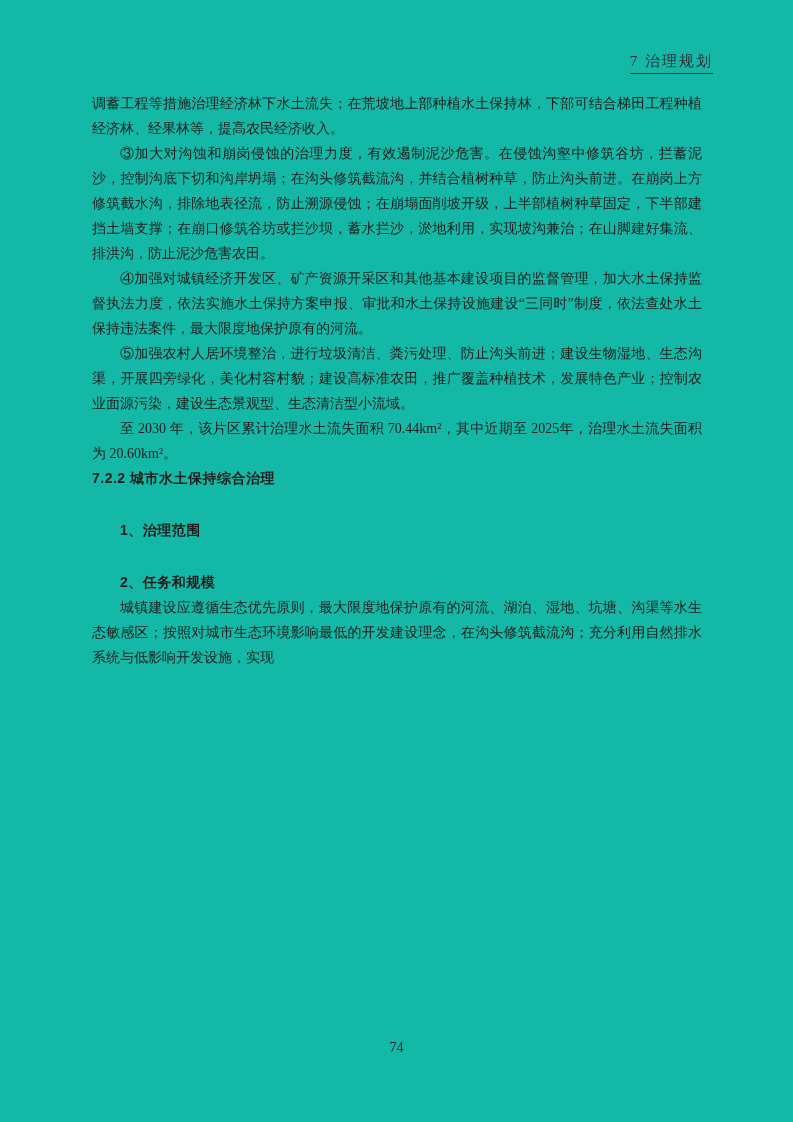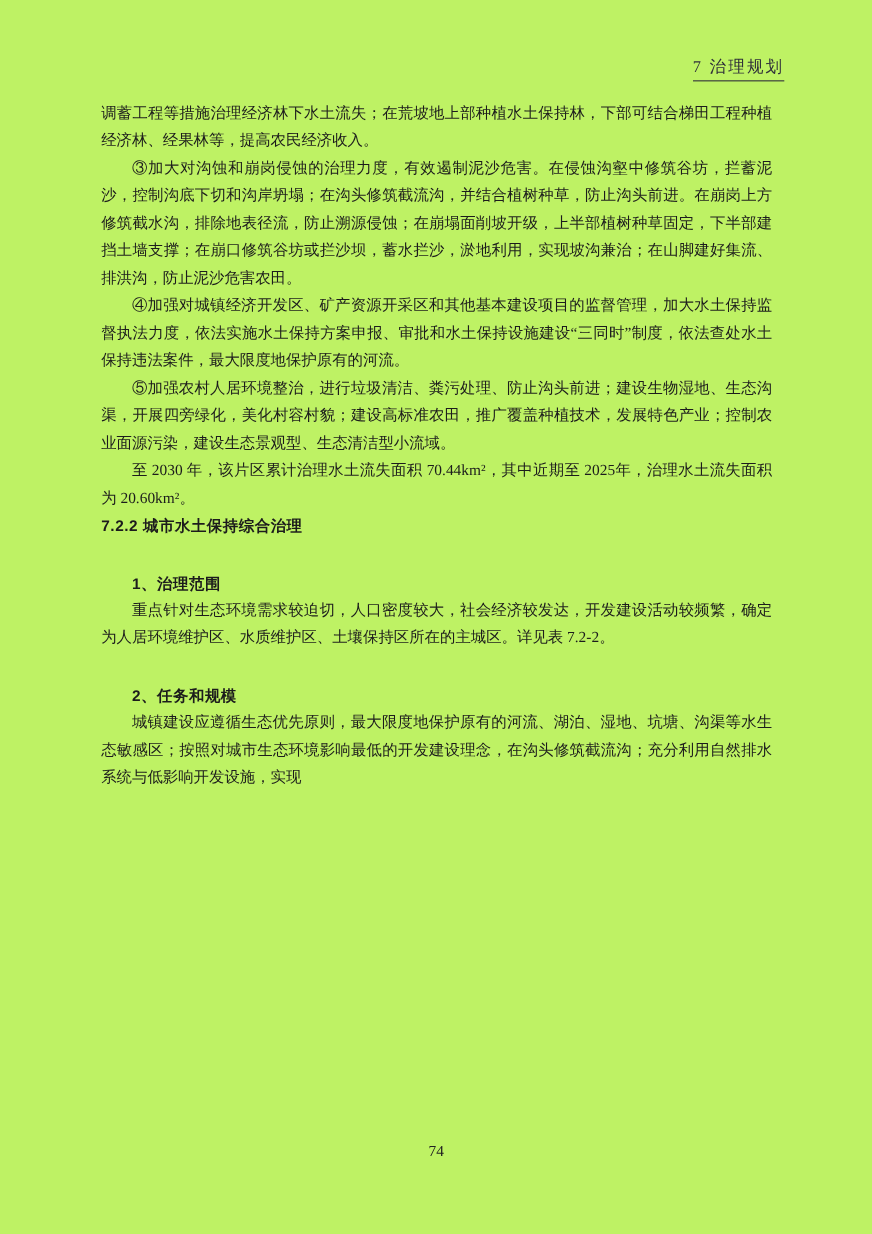--- a/index.html
+++ b/index.html
@@ -4,21 +4,21 @@
 <style>
   html, body {
     margin: 0;
     padding: 0;
     background: #ffffff;
   }
   .page {
     position: relative;
     width: 793px;
     height: 1122px;
-    background: #bef264;
+    background: #14b8a6;
     overflow: hidden;
     font-family: "Liberation Serif", "DejaVu Serif", serif;
     color: #1c1c1c;
   }
   .running-header {
     position: absolute;
     top: 52px;
     right: 80px;
     font-size: 15px;
     letter-spacing: 2px;
@@ -75,20 +75,19 @@
   <div class="running-header">7  治理规划</div>
 
   <div class="doc-body">
     <p class="cont">调蓄工程等措施治理经济林下水土流失；在荒坡地上部种植水土保持林，下部可结合梯田工程种植经济林、经果林等，提高农民经济收入。</p>
     <p>③加大对沟蚀和崩岗侵蚀的治理力度，有效遏制泥沙危害。在侵蚀沟壑中修筑谷坊，拦蓄泥沙，控制沟底下切和沟岸坍塌；在沟头修筑截流沟，并结合植树种草，防止沟头前进。在崩岗上方修筑截水沟，排除地表径流，防止溯源侵蚀；在崩塌面削坡开级，上半部植树种草固定，下半部建挡土墙支撑；在崩口修筑谷坊或拦沙坝，蓄水拦沙，淤地利用，实现坡沟兼治；在山脚建好集流、排洪沟，防止泥沙危害农田。</p>
     <p>④加强对城镇经济开发区、矿产资源开采区和其他基本建设项目的监督管理，加大水土保持监督执法力度，依法实施水土保持方案申报、审批和水土保持设施建设“三同时”制度，依法查处水土保持违法案件，最大限度地保护原有的河流。</p>
     <p>⑤加强农村人居环境整治，进行垃圾清洁、粪污处理、防止沟头前进；建设生物湿地、生态沟渠，开展四旁绿化，美化村容村貌；建设高标准农田，推广覆盖种植技术，发展特色产业；控制农业面源污染，建设生态景观型、生态清洁型小流域。</p>
     <p>至 2030 年，该片区累计治理水土流失面积 70.44km²，其中近期至 2025年，治理水土流失面积为 20.60km²。</p>
     <p class="h-section">7.2.2 城市水土保持综合治理</p>
     <p class="h-sub">1、治理范围</p>
-    <p>重点针对生态环境需求较迫切，人口密度较大，社会经济较发达，开发建设活动较频繁，确定为人居环境维护区、水质维护区、土壤保持区所在的主城区。详见表 7.2-2。</p>
     <p class="h-sub">2、任务和规模</p>
     <p>城镇建设应遵循生态优先原则，最大限度地保护原有的河流、湖泊、湿地、坑塘、沟渠等水生态敏感区；按照对城市生态环境影响最低的开发建设理念，在沟头修筑截流沟；充分利用自然排水系统与低影响开发设施，实现</p>
   </div>
 
   <div class="page-footer">74</div>
 
 </div>
 
 </body></html>

